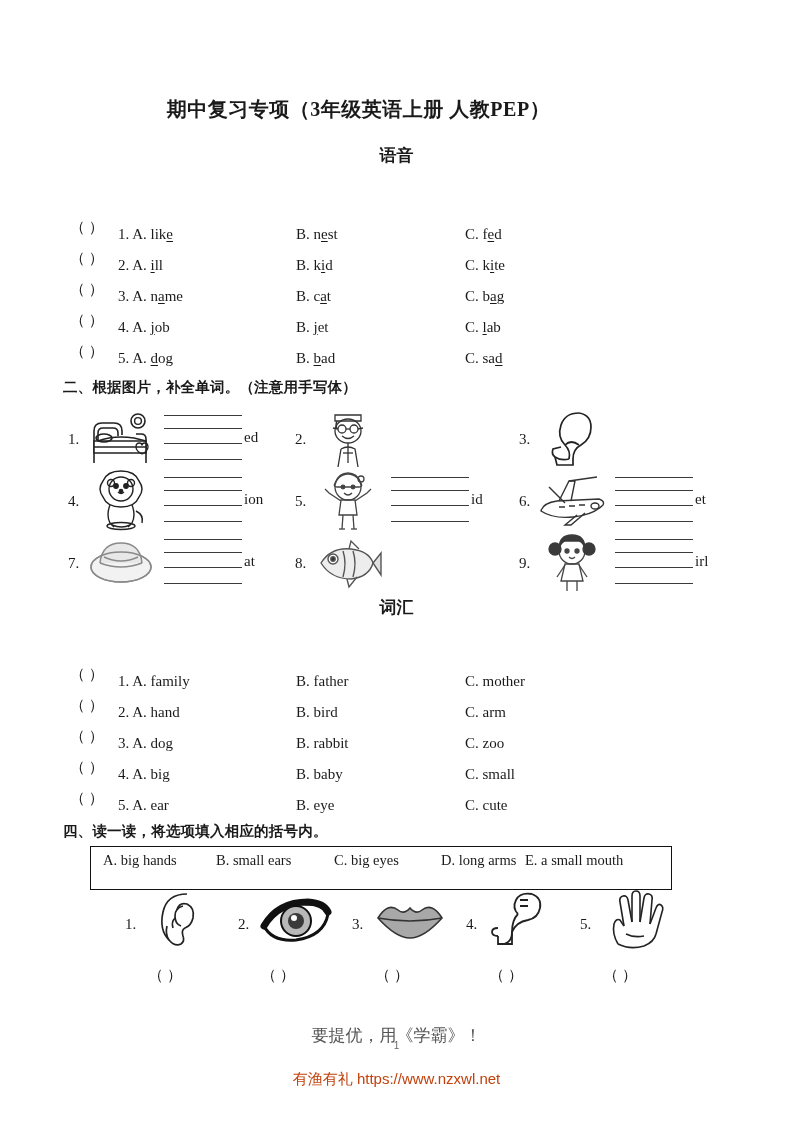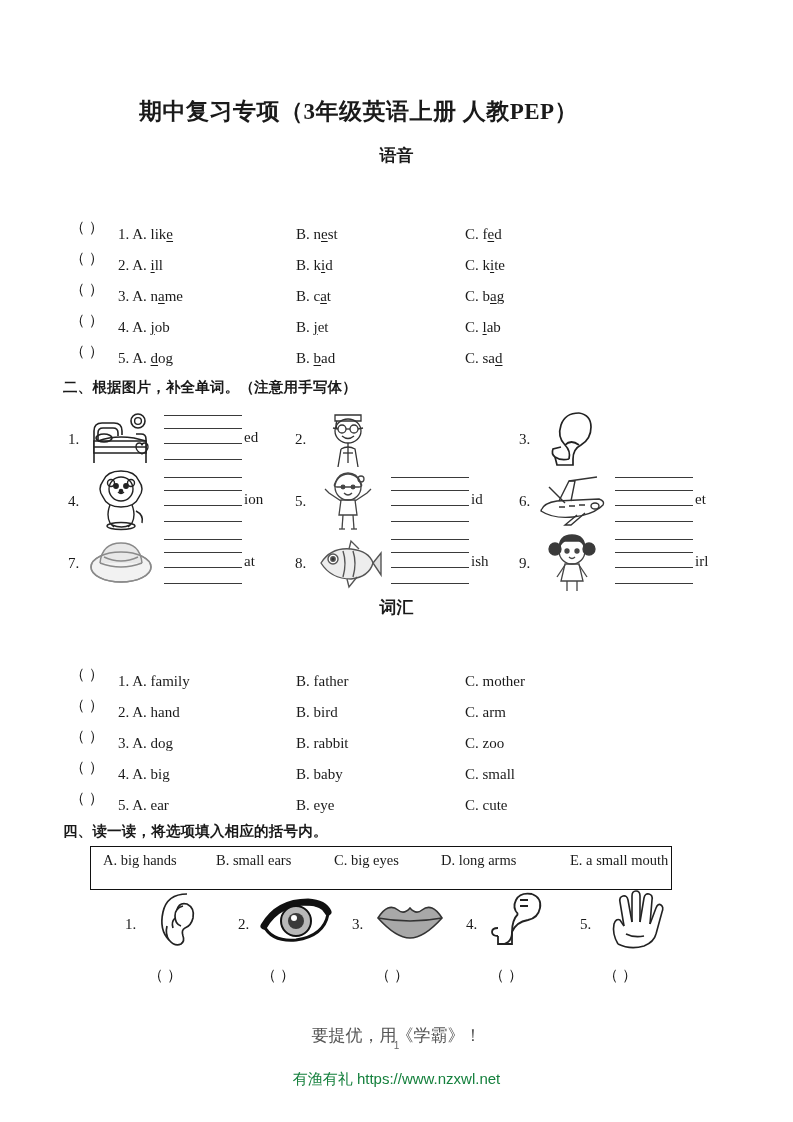--- a/index.html
+++ b/index.html
@@ -22,21 +22,21 @@
     padding: 0;
   }
 
   
   .doc-title {
     position: absolute;
     top: 96px;
     left: 0;
     width: 717px;
     text-align: center;
-    font-size: 23px;
+    font-size: 20px;
     font-weight: bold;
     letter-spacing: 0.5px;
     font-family: "Liberation Serif", "DejaVu Serif", serif;
   }
   .doc-subtitle {
     position: absolute;
     top: 144px;
     left: 0;
     width: 793px;
     text-align: center;
@@ -216,21 +216,21 @@
     color: #666;
     font-family: "Liberation Sans", sans-serif;
   }
   .watermark {
     position: absolute;
     top: 1070px;
     left: 0;
     width: 793px;
     text-align: center;
     font-size: 15px;
-    color: #15803d;
+    color: #c2410c;
     font-family: "Liberation Sans", sans-serif;
   }
 </style>
 </head>
 <body>
 
 <div class="page">
 
   <div class="doc-title">期中复习专项（3年级英语上册 人教PEP）</div>
   <div class="doc-subtitle">语音</div>
@@ -462,29 +462,20 @@
           <path d="M62 34 L70 24 L70 46 Z" fill="#e0e0e0"></path>
           <circle cx="22" cy="30" r="5" fill="#fff"></circle>
           <circle cx="22" cy="30" r="2.2" fill="#333"></circle>
           <path d="M32 22 Q36 34 32 48"></path>
           <path d="M42 22 Q46 34 42 48"></path>
           <path d="M38 20 L40 12 L48 20"></path>
           <path d="M36 50 L38 58 L46 48"></path>
         </g>
       </svg>
     </span>
-    <span class="writing">
-      <span class="lines">
-          <i></i>
-          <i></i>
-          <i></i>
-          <i></i>
-        </span>
-      <span class="suffix">ish</span>
-    </span>
   </div>
 
   <div class="pic-cell" style="left:519px; top:527px;">
     <span class="pic-num">9.</span>
     <span class="pic-art">
       <svg viewBox="0 0 74 66">
         <g fill="none" stroke="#444" stroke-width="1.3">
           <circle cx="37" cy="22" r="13"></circle>
           <path d="M24 20 Q24 6 37 6 Q50 6 50 20 Q50 14 44 12 L30 12 Q25 14 24 20 Z" fill="#3a3a3a" stroke="#3a3a3a"></path>
           <circle cx="20" cy="20" r="6" fill="#3a3a3a" stroke="#3a3a3a"></circle>
@@ -545,21 +536,21 @@
     <span class="opt optC">C. cute</span>
   </div>
 
   <div class="sec-heading" style="top:822px;">四、读一读，将选项填入相应的括号内。</div>
 
   <div class="opt-box">
     <span style="left:12px;">A. big hands</span>
     <span style="left:125px;">B. small ears</span>
     <span style="left:243px;">C. big eyes</span>
     <span style="left:350px;">D. long arms</span>
-    <span style="left:479px;">E. a small mouth</span>
+    <span style="left:434px;">E. a small mouth</span>
   </div>
 
   <div class="body-cell" style="left:125px;">
     <span class="bnum">1.</span>
     <span class="bart">
       <svg viewBox="0 0 76 60">
         <g fill="none" stroke="#222" stroke-width="1.7">
           <path d="M42 4 Q22 4 18 22 Q14 40 24 50 Q30 57 36 54 Q40 51 38 46 Q36 40 40 38 Q46 36 48 28 Q50 18 42 14 Q34 12 32 20"></path>
           <path d="M38 16 Q30 18 30 26 Q30 34 36 36"></path>
           <path d="M30 28 Q26 32 28 38"></path>

